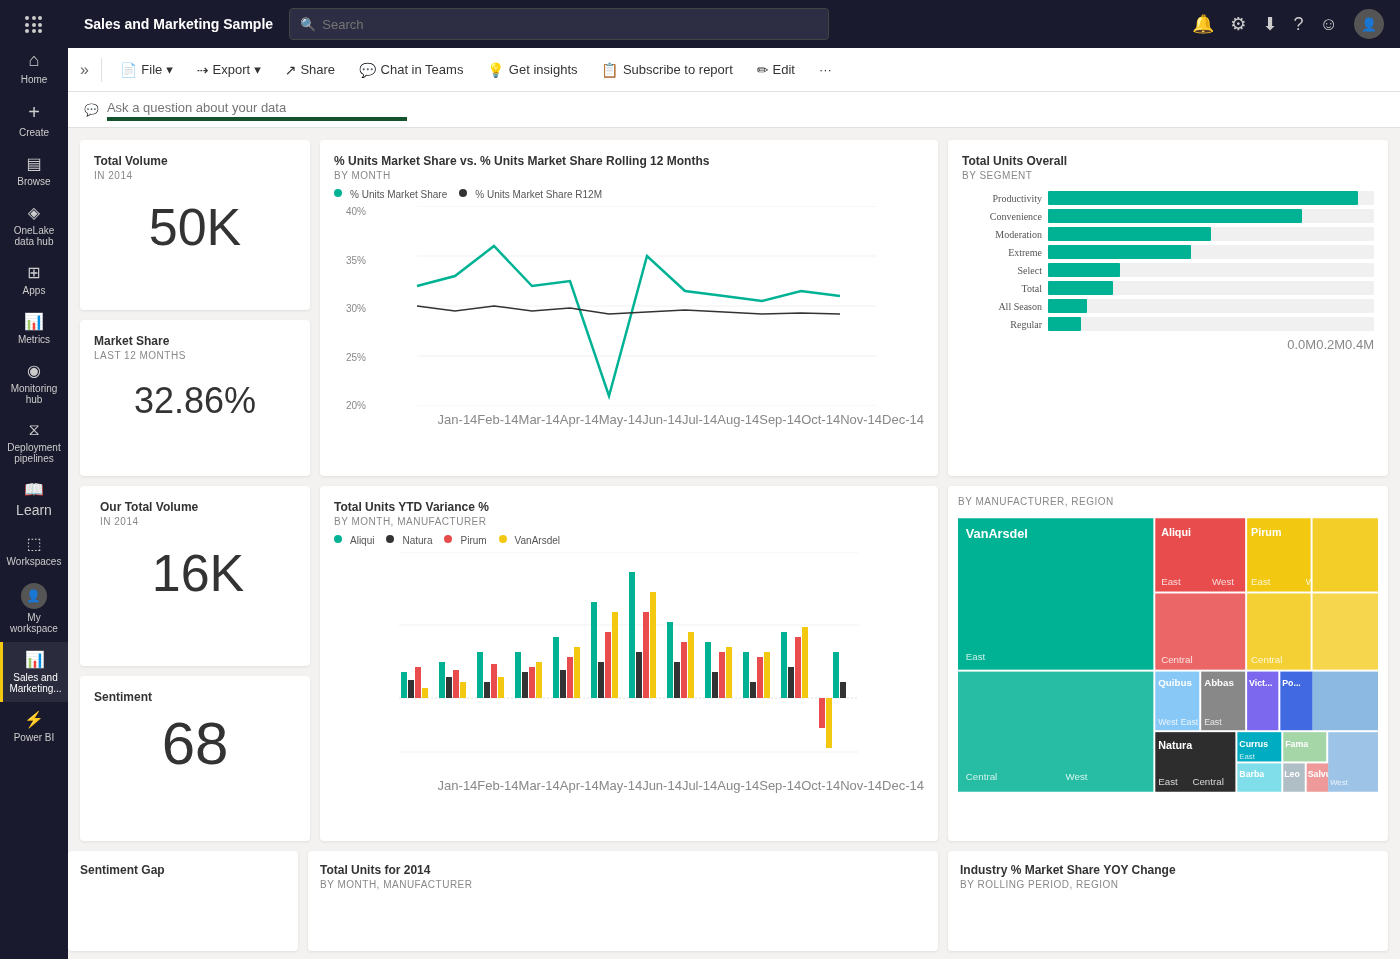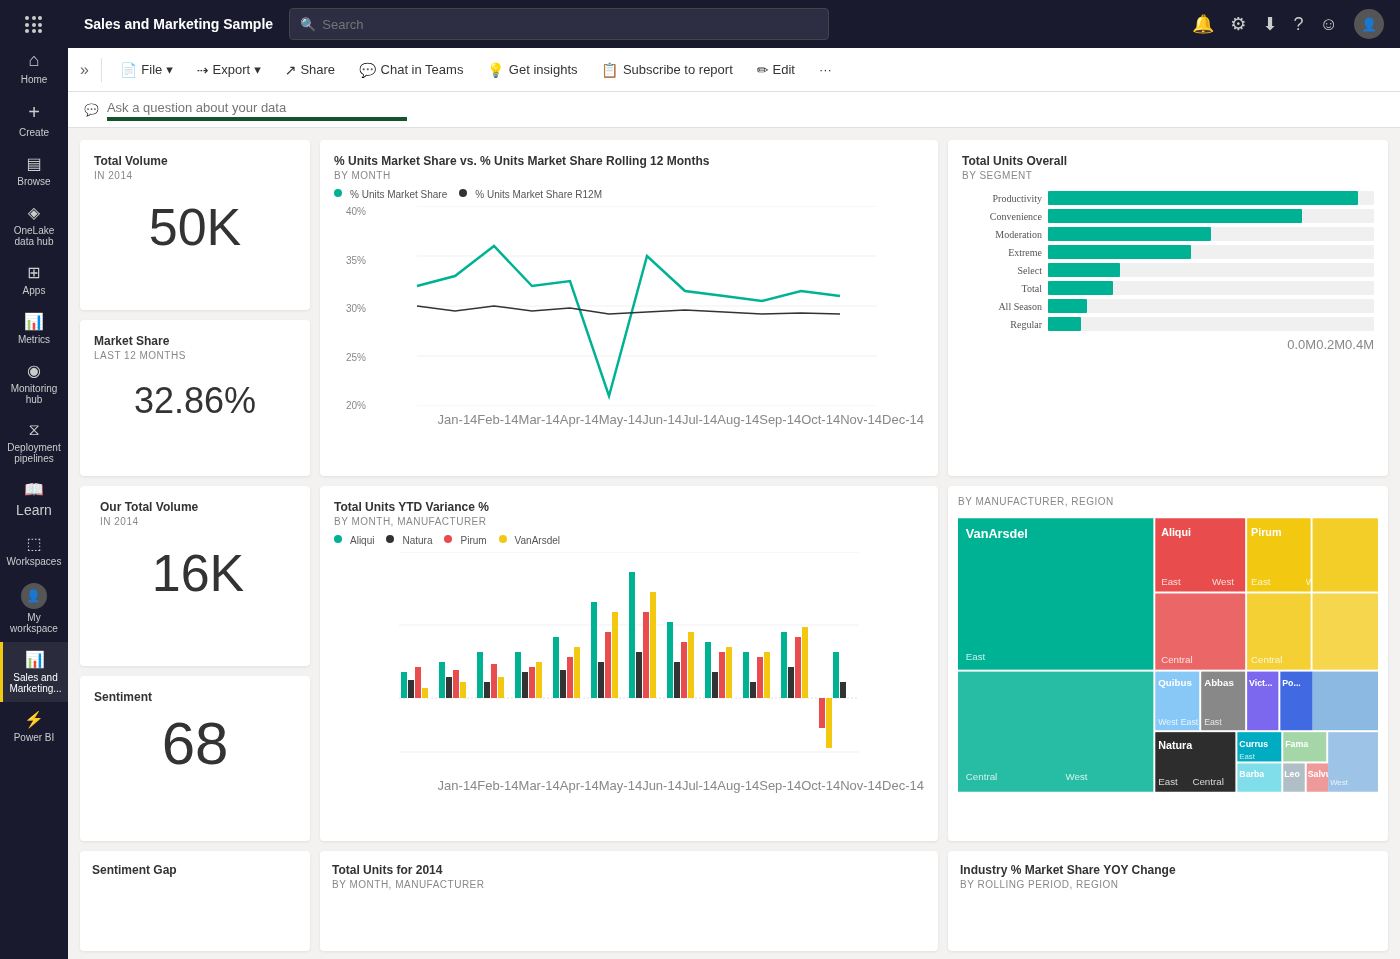--- a/index.html
+++ b/index.html
@@ -740,21 +740,21 @@
       </div>
     </div>
 
     <div class="card" style="grid-column:1; grid-row:4;">
       <div class="card-title">Sentiment</div>
       <div class="card-big-value" style="font-size:60px; margin-top:10px;">68</div>
     </div>
 
   </div>
 
-  <div style="display:grid; grid-template-columns:230px 1fr 440px; gap:10px; padding:0 12px 8px 12px; background:#f3f2f1; flex-shrink:0; margin-top:-2px;">
+  <div style="display:grid; grid-template-columns:230px 1fr 440px; gap:10px; padding:0 12px 8px 0; background:#f3f2f1; flex-shrink:0; margin-top:-2px;">
     <div class="card-sm">
       <div class="card-title">Sentiment Gap</div>
     </div>
     <div class="card-sm">
       <div class="card-title">Total Units for 2014</div>
       <div class="card-subtitle">BY MONTH, MANUFACTURER</div>
     </div>
     <div class="card-sm">
       <div class="card-title">Industry % Market Share YOY Change</div>
       <div class="card-subtitle">BY ROLLING PERIOD, REGION</div>

